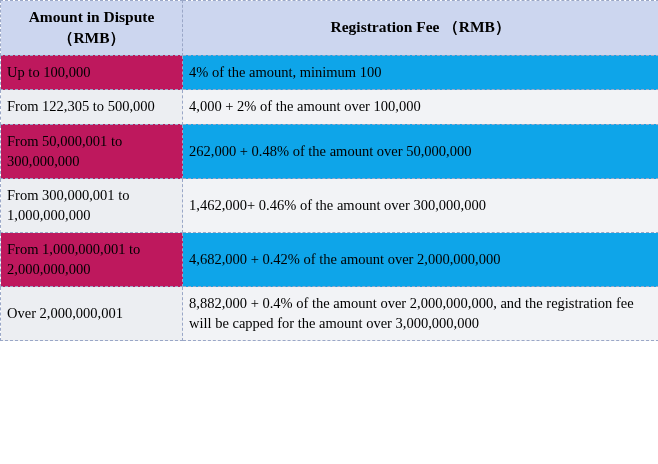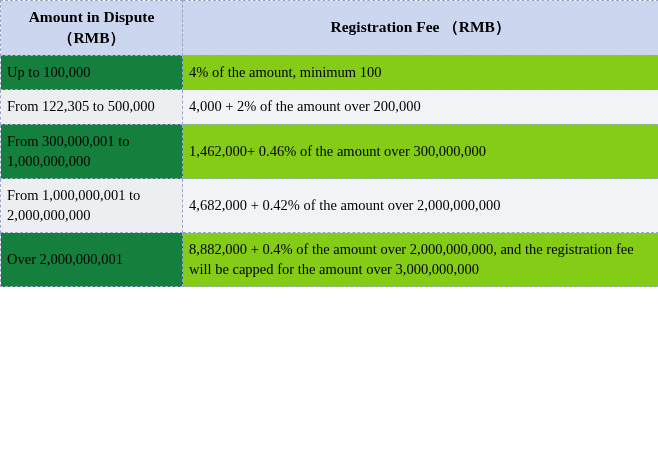--- a/index.html
+++ b/index.html
@@ -37,24 +37,24 @@
   }
   .fee-table thead th.head-amount {
     padding-left: 4px;
     padding-right: 4px;
   }
   .fee-table tbody td {
     padding: 7px 6px 7px 6px;
     text-align: left;
   }
   .fee-table tbody tr td.cell-amount {
-    background: #15803d;
+    background: #be185d;
   }
   .fee-table tbody tr td.cell-fee {
-    background: #84cc16;
+    background: #0ea5e9;
   }
   .fee-table tbody tr:nth-child(even) td.cell-amount {
     background: #eceef2;
   }
   .fee-table tbody tr:nth-child(even) td.cell-fee {
     background: #f2f3f6;
   }
   .fee-table tbody tr:last-child td {
     vertical-align: middle;
   }
@@ -77,21 +77,25 @@
       <th class="head-fee">Registration Fee （RMB）</th>
     </tr>
   </thead>
   <tbody>
     <tr>
       <td class="cell-amount">Up to 100,000</td>
       <td class="cell-fee">4% of the amount, minimum 100</td>
     </tr>
     <tr>
       <td class="cell-amount">From 122,305 to 500,000</td>
-      <td class="cell-fee">4,000 + 2% of the amount over 200,000</td>
+      <td class="cell-fee">4,000 + 2% of the amount over 100,000</td>
+    </tr>
+    <tr>
+      <td class="cell-amount">From 50,000,001 to 300,000,000</td>
+      <td class="cell-fee">262,000 + 0.48% of the amount over 50,000,000</td>
     </tr>
     <tr>
       <td class="cell-amount">From 300,000,001 to 1,000,000,000</td>
       <td class="cell-fee">1,462,000+ 0.46% of the amount over 300,000,000</td>
     </tr>
     <tr>
       <td class="cell-amount">From 1,000,000,001 to 2,000,000,000</td>
       <td class="cell-fee">4,682,000 + 0.42% of the amount over 2,000,000,000</td>
     </tr>
     <tr>

